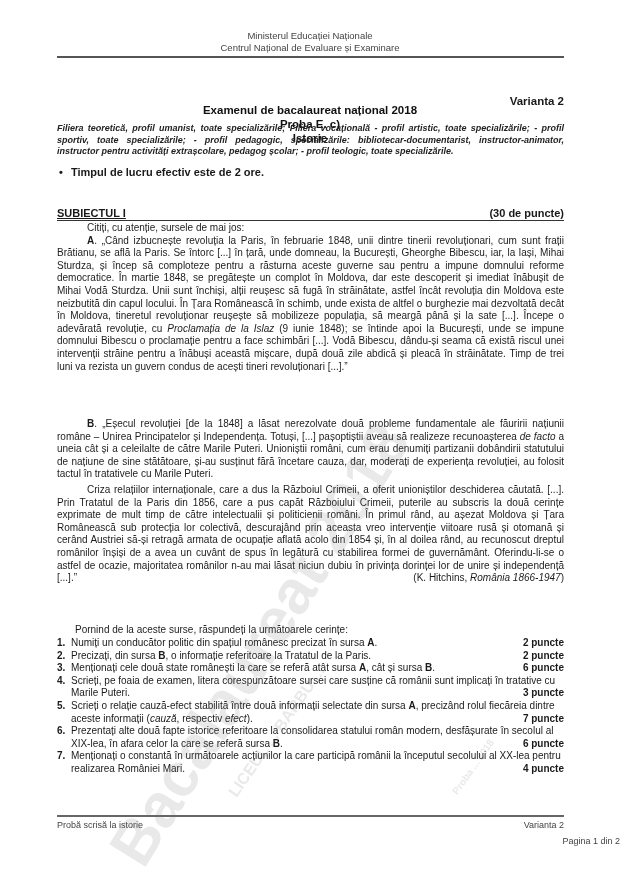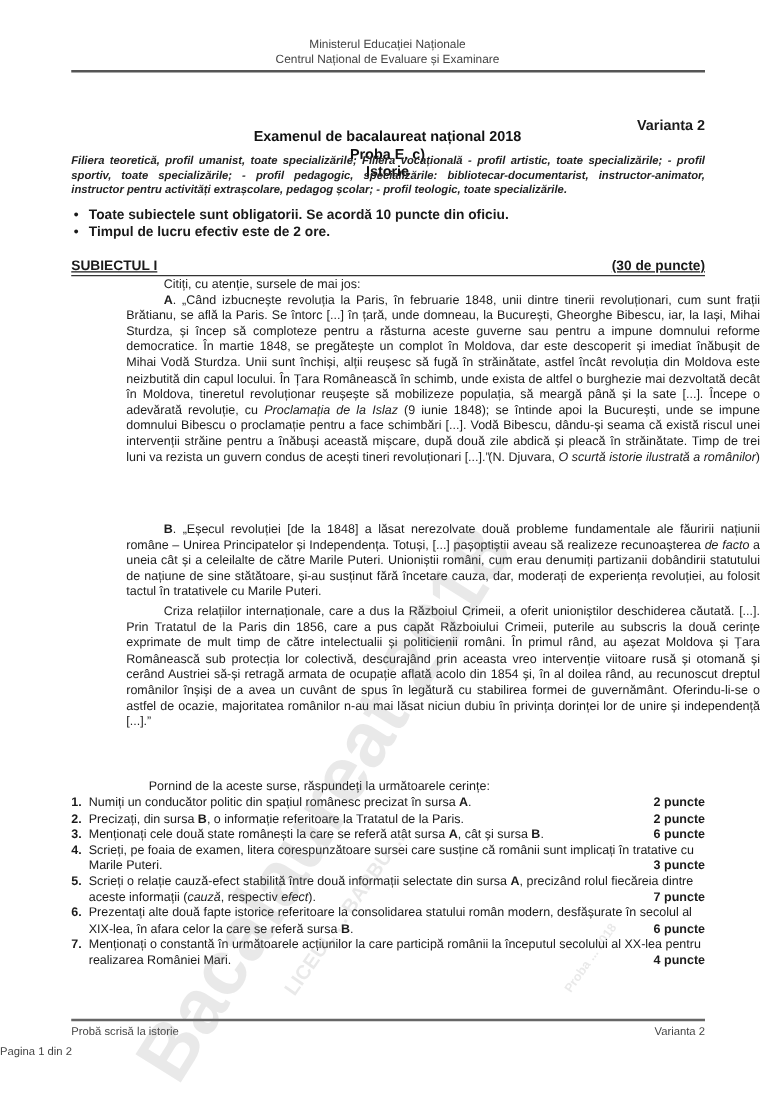--- a/index.html
+++ b/index.html
@@ -11,70 +11,69 @@
   .hdr-small { position: absolute; left: 0; width: 620px; text-align: center; font-size: 9.5px; color: #444; }
   .rule { position: absolute; left: 57px; width: 507px; height: 1.5px; background: #555; }
   .title { position: absolute; left: 0; width: 620px; text-align: center; font-weight: bold; font-size: 11.5px; color: #111; margin-top: 40px; }
   .varianta { position: absolute; right: 56px; top: 95px; font-weight: bold; font-size: 11.5px; }
   .filiera { position: absolute; left: 57px; width: 507px; top: 123px; font-size: 9px; font-style: italic; font-weight: bold; line-height: 11.5px; text-align: justify; color: #222; }
   .bullets { position: absolute; left: 57px; top: 165px; width: 507px; font-weight: bold; font-size: 11px; line-height: 14px; }
   .bullets div { padding-left: 14px; position: relative; }
   .bullets div::before { content: "\2022"; position: absolute; left: 2px; }
   .subject-head { position: absolute; left: 57px; width: 507px; top: 207px; font-weight: bold; font-size: 11px; border-bottom: 1.2px solid #333; height: 13px; }
   .subject-head .l { position: absolute; left: 0; text-decoration: underline; }
-  .subject-head .r { position: absolute; right: 0; text-decoration: underline; }
-  .body-text { position: absolute; left: 57px; width: 507px; font-size: 10px; line-height: 12.6px; text-align: justify; color: #1c1c1c; margin-left: 44px; }
+  .subject-head .r { position: absolute; right: 0; }
+  .body-text { position: absolute; left: 57px; width: 507px; font-size: 10px; line-height: 12.6px; text-align: justify; color: #1c1c1c; }
   .indent { text-indent: 30px; }
   .src { text-align: right; }
   .q-list { position: absolute; left: 57px; width: 507px; top: 637px; font-size: 10px; line-height: 12.6px; }
   .q { position: relative; padding-left: 14px; padding-right: 0; }
   .q .n { position: absolute; left: 0; font-weight: bold; }
   .q .pts { font-weight: bold; float: right; }
   .footer-rule { position: absolute; left: 57px; width: 507px; top: 815px; height: 1.5px; background: #666; }
   .footer-l { position: absolute; left: 57px; top: 820px; font-size: 9px; color: #444; }
   .footer-r { position: absolute; right: 56px; top: 820px; font-size: 9px; color: #444; }
-  .footer-c { position: absolute; left: 0; width: 620px; text-align: left; top: 836px; font-size: 9px; color: #444; }
+  .footer-c { position: absolute; left: 0; width: 620px; text-align: right; top: 836px; font-size: 9px; color: #444; }
   .wm { position: absolute; color: rgba(120,120,120,0.16); font-weight: bold; white-space: nowrap; pointer-events: none; transform-origin: left top; }
   b.k { font-weight: bold; }
 </style>
 </head>
 <body>
 
 <div class="page">
 
   <div class="hdr-small" style="top:30px;">Ministerul Educației Naționale</div>
   <div class="hdr-small" style="top:42px;">Centrul Național de Evaluare și Examinare</div>
   <div class="rule" style="top:56px;"></div>
 
   <div class="title" style="top:64px;">Examenul de bacalaureat național 2018</div>
   <div class="title" style="top:92px;">Istorie</div>
   <div class="title" style="top:78px;">Proba E. c)</div>
   <div class="varianta">Varianta 2</div>
 
   <div class="filiera">Filiera teoretică, profil umanist, toate specializările; Filiera vocațională - profil artistic, toate specializările; - profil sportiv, toate specializările; - profil pedagogic, specializările: bibliotecar-documentarist, instructor-animator, instructor pentru activități extrașcolare, pedagog școlar; - profil teologic, toate specializările.</div>
 
   <div class="bullets">
-    <div>Toate subiectele sunt obligatorii. Se acordă 10 puncte din oficiu.</div>
     <div>Timpul de lucru efectiv este de 2 ore.</div>
   </div>
 
   <div class="subject-head">
     <span class="l">SUBIECTUL I</span>
     <span class="r">(30 de puncte)</span>
   </div>
 
   <div class="body-text" style="top:222px;">
     <div class="indent">Citiți, cu atenție, sursele de mai jos:</div>
     <div class="indent"><b class="k">A</b><span>. „Când izbucnește revoluția la Paris, în februarie 1848, unii dintre tinerii revoluționari, cum sunt frații Brătianu, se află la Paris. Se întorc [...] în țară, unde domneau, la București, Gheorghe Bibescu, iar, la Iași, Mihai Sturdza, și încep să comploteze pentru a răsturna aceste guverne sau pentru a impune domnului reforme democratice. În martie 1848, se pregătește un complot în Moldova, dar este descoperit și imediat înăbușit de Mihai Vodă Sturdza. Unii sunt închiși, alții reușesc să fugă în străinătate, astfel încât revoluția din Moldova este neizbutită din capul locului. În Țara Românească în schimb, unde exista de altfel o burghezie mai dezvoltată decât în Moldova, tineretul revoluționar reușește să mobilizeze populația, să meargă până și la sate [...]. Începe o adevărată revoluție, cu </span><i>Proclamația de la Islaz</i><span> (9 iunie 1848); se întinde apoi la București, unde se impune domnului Bibescu o proclamație pentru a face schimbări [...]. Vodă Bibescu, dându-și seama că există riscul unei intervenții străine pentru a înăbuși această mișcare, după două zile abdică și pleacă în străinătate. Timp de trei luni va rezista un guvern condus de acești tineri revoluționari [...].”</span></div>
-    <div class="src" style="margin-top:-12.6px;"><span>(N. Djuvara, </span><i>O scurtă istorie ilustrată a românilor</i><span>)</span></div>
   </div>
 
   <div class="body-text" style="top:418px;">
     <div class="indent"><b class="k">B</b><span>. „Eșecul revoluției [de la 1848] a lăsat nerezolvate două probleme fundamentale ale făuririi națiunii române – Unirea Principatelor și Independența. Totuși, [...] pașoptiștii aveau să realizeze recunoașterea </span><i>de facto</i><span> a uneia cât și a celeilalte de către Marile Puteri. Unioniștii români, cum erau denumiți partizanii dobândirii statutului de națiune de sine stătătoare, și-au susținut fără încetare cauza, dar, moderați de experiența revoluției, au folosit tactul în tratativele cu Marile Puteri.</span></div>
     <div class="indent" style="margin-top:3px;">Criza relațiilor internaționale, care a dus la Războiul Crimeii, a oferit unioniștilor deschiderea căutată. [...]. Prin Tratatul de la Paris din 1856, care a pus capăt Războiului Crimeii, puterile au subscris la două cerințe exprimate de mult timp de către intelectualii și politicienii români. În primul rând, au așezat Moldova și Țara Românească sub protecția lor colectivă, descurajând prin aceasta vreo intervenție viitoare rusă și otomană și cerând Austriei să-și retragă armata de ocupație aflată acolo din 1854 și, în al doilea rând, au recunoscut dreptul românilor înșiși de a avea un cuvânt de spus în legătură cu stabilirea formei de guvernământ. Oferindu-li-se o astfel de ocazie, majoritatea românilor n-au mai lăsat niciun dubiu în privința dorinței lor de unire și independență [...].”</div>
+    <div class="src" style="margin-top:-12.6px;"><span>(K. Hitchins, </span><i>România 1866-1947</i><span>)</span></div>
   </div>
 
   <div class="body-text" style="top:624px; text-indent:18px;">Pornind de la aceste surse, răspundeți la următoarele cerințe:</div>
 
   <div class="q-list">
     <div class="q">
       <span class="n">1.</span>
       <span class="pts">2 puncte</span>
       <span>Numiți un conducător politic din spațiul românesc precizat în sursa </span><b>A</b><span>.</span>
     </div>

